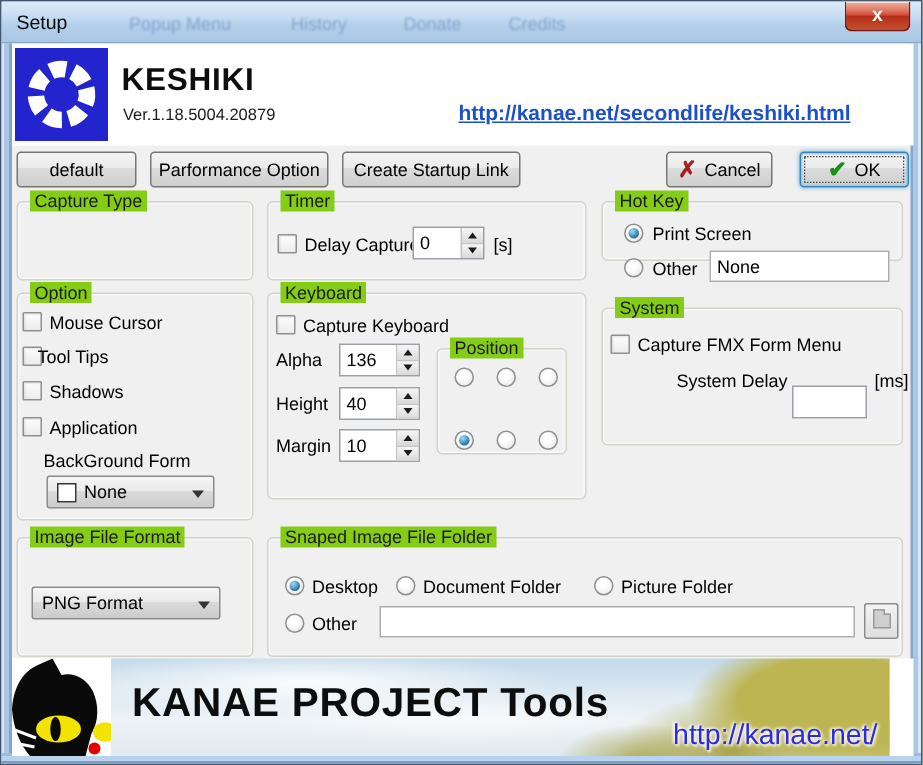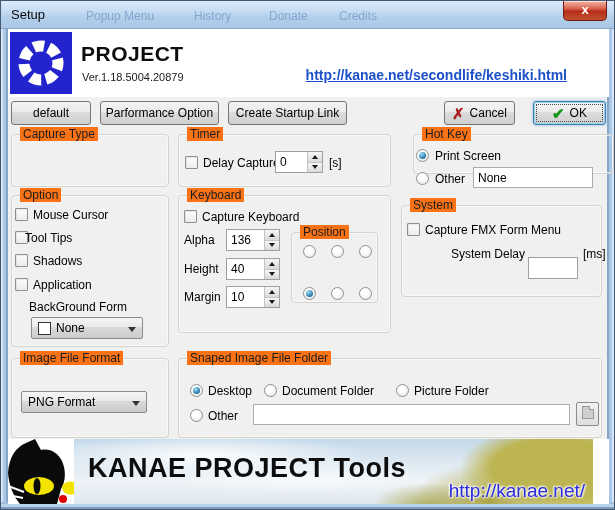--- a/index.html
+++ b/index.html
@@ -48,21 +48,21 @@
     background:linear-gradient(180deg,#f3f3f3 0%,#ebebeb 45%,#dcdcdc 46%,#cfcfcf 100%);
     display:flex; align-items:center; justify-content:center; gap:5px;
     font-size:12px; color:#000; cursor:pointer;
   }
   .btn-ok{ border:1px solid #3c7fb1; box-shadow:0 0 0 1px #9bcdec inset, 0 0 3px #7ab8e0; }
   .btn-ok::after{ content:""; position:absolute; inset:2px; border:1px dotted #4a4a4a; border-radius:1px; }
   .glyph-x{ color:#a61f1f; font-weight:bold; font-size:15px; line-height:1; }
   .glyph-ok{ color:#149414; font-weight:bold; font-size:15px; line-height:1; }
   
   .grp{ position:absolute; border:1px solid #d4d4c8; border-radius:4px; box-shadow:inset 0 0 0 1px rgba(255,255,255,.55); }
-  .grp-title{ position:absolute; top:-8px; left:8px; background:#f97316; padding:0 3px; font-size:12px; color:#1c1c1c; white-space:nowrap; }
+  .grp-title{ position:absolute; top:-8px; left:8px; background:#84cc16; padding:0 3px; font-size:12px; color:#1c1c1c; white-space:nowrap; }
   
   .combo{
     position:absolute; height:22px; border:1px solid #8b8b8b; border-radius:2px;
     background:linear-gradient(180deg,#f5f5f5 0%,#eaeaea 45%,#dadada 46%,#cccccc 100%);
     display:flex; align-items:center; padding:0 18px 0 6px; cursor:pointer;
   }
   .combo-arrow{ position:absolute; right:6px; top:9px; width:0; height:0;
     border-left:4px solid transparent; border-right:4px solid transparent; border-top:5px solid #333; }
   .swatch{ width:13px; height:13px; background:#fff; border:1px solid #333; margin-right:5px; flex:none; }
   .chk{
@@ -133,21 +133,21 @@
   </div>
   <div class="edge-left"></div>
   <div class="edge-right"></div>
   <div class="edge-bottom"></div>
 
   <div class="header">
     <svg class="logo" viewBox="0 0 62 62">
       <rect x="0" y="0" width="62" height="62" fill="#2424cf"></rect>
       <circle cx="31" cy="31" r="17" fill="none" stroke="#ffffff" stroke-width="11" stroke-dasharray="10.5 4.76" transform="rotate(-14 31 31)"></circle>
     </svg>
-    <span class="app-name">PROJECT</span>
+    <span class="app-name">KESHIKI</span>
     <span class="version">Ver.1.18.5004.20879</span>
     <a class="head-link">http://kanae.net/secondlife/keshiki.html</a>
   </div>
 
   <div class="btn" style="left:10px; top:100px; width:80px;">
     <span>default</span>
   </div>
   <div class="btn" style="left:99px; top:100px; width:119px;">
     <span>Parformance Option</span>
   </div>
@@ -174,21 +174,21 @@
   <span class="lbl" style="left:202px; top:155px;">Delay Capture</span>
   <div class="spin" style="left:274px; top:150px; width:48px;">
     <span class="spin-val">0</span>
     <span class="spin-btns">
       <span class="sb up"></span>
       <span class="sb dn"></span>
     </span>
   </div>
   <span class="lbl" style="left:328px; top:155px;">[s]</span>
 
-  <div class="grp" style="left:412px; top:133px; width:201px; height:40px;">
+  <div class="grp" style="left:400px; top:133px; width:201px; height:40px;">
     <span class="grp-title">Hot Key</span>
   </div>
   <span class="rad checked" style="left:415px; top:148px;"></span>
   <span class="lbl" style="left:434px; top:148px;">Print Screen</span>
   <span class="rad" style="left:415px; top:171px;"></span>
   <span class="lbl" style="left:434px; top:171px;">Other</span>
   <input class="txt" style="left: 472px; top: 166px; width: 120px; height: 21px;" value="None">
 
   <div class="grp" style="left:10px; top:194px; width:158px; height:152px;">
     <span class="grp-title">Option</span>

